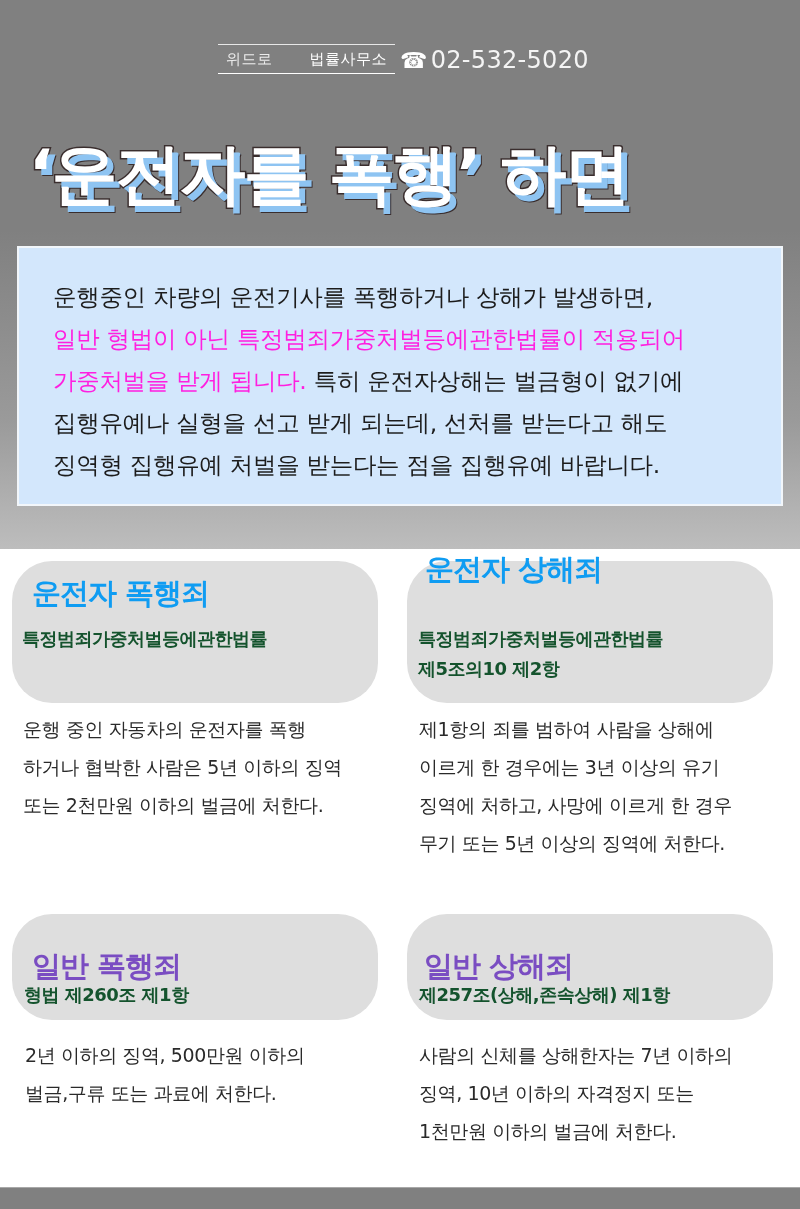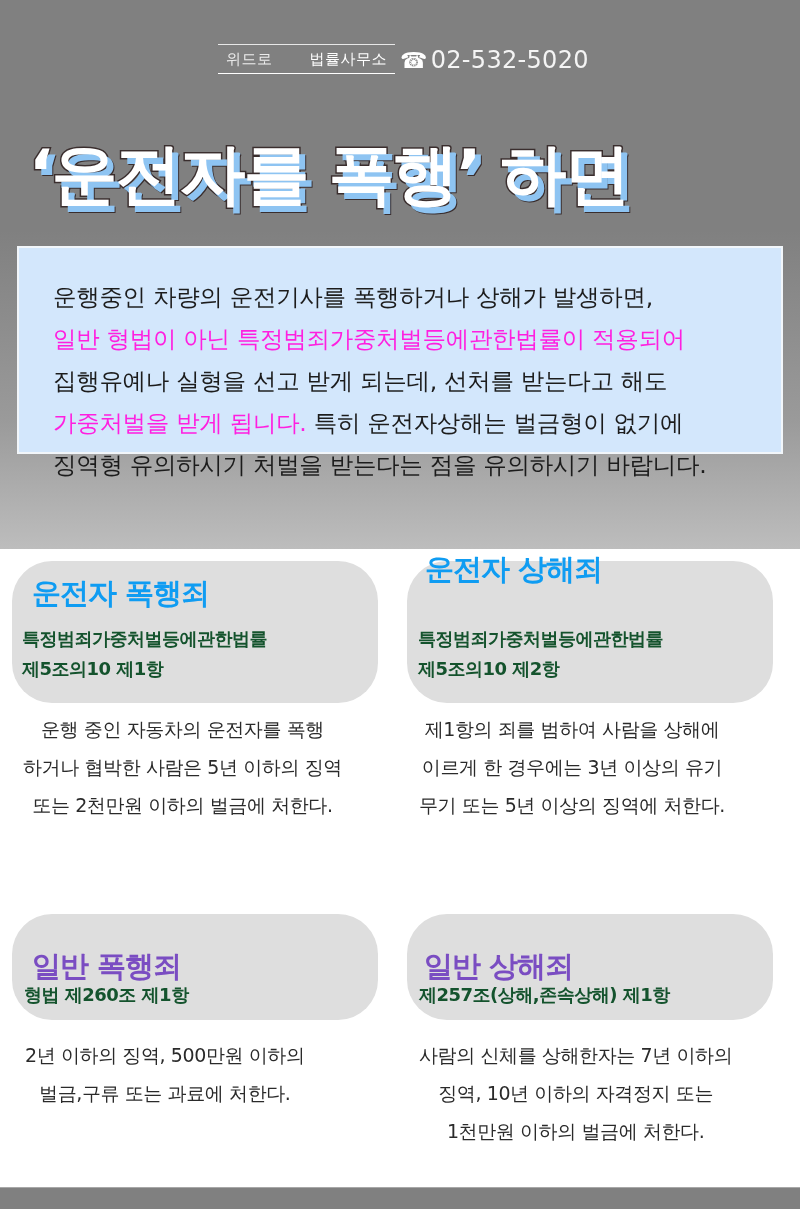--- a/index.html
+++ b/index.html
@@ -29,21 +29,21 @@
     position: absolute; left: 0; top: 122px; width: 657px; height: 105px;
     text-align: center; font-family: "DejaVu Sans", sans-serif;
     font-weight: bold; font-size: 66px; letter-spacing: -2px; line-height: 105px;
     color: #fff;
     -webkit-text-stroke: 3px #3a2e2e;
     paint-order: stroke fill;
     text-shadow: 6px 6px 0 #8ec4f2, 7px 7px 0 #3a2e2e;
   }
 
   .intro {
-    position: absolute; left: 17px; top: 246px; width: 766px; height: 208px;
+    position: absolute; left: 17px; top: 246px; width: 766px; height: 260px;
     background: #d3e7fc; border: 2px solid #f2f6fa;
     padding: 28px 0 0 34px;
     font-size: 23.5px; line-height: 42px; color: #1c1c1c; letter-spacing: -0.3px;
   }
   .intro .pink { color: #ff1fe0; }
 
   .card-head {
     position: absolute; background: #dedede; border-radius: 40px;
   }
   .card-title {
@@ -51,21 +51,20 @@
   }
   .card-title.blue { color: #0f9cf2; }
   .card-title.purple { color: #7a4dc2; margin-top: 19px; }
   .card-sub {
     position: absolute; font-weight: bold; font-size: 18px; color: #14532d;
     line-height: 30px; letter-spacing: -0.5px;
   }
   .card-body {
     position: absolute; font-size: 19px; color: #2a2a2a; line-height: 38px;
     letter-spacing: -0.4px;
-    text-align: center;
   }
 
   .footer {
     position: absolute; left: 0; top: 1187px; width: 800px; height: 22px;
     background: #808080; border-top: 1px solid #a8a8a8;
   }
 </style>
 </head>
 <body>
 
@@ -78,46 +77,46 @@
 <div class="phone">
   <span class="icon">☎</span>
   <span>02-532-5020</span>
 </div>
 
 <div class="title">‘운전자를 폭행’ 하면 ?</div>
 
 <div class="intro">
   <div>운행중인 차량의 운전기사를 폭행하거나 상해가 발생하면,</div>
   <div class="pink">일반 형법이 아닌 특정범죄가중처벌등에관한법률이 적용되어</div>
+  <div><span class="pink">가중처벌을 받게 됩니다.</span><span> 특히 운전자상해는 벌금형이 없기에</span></div>
   <div>집행유예나 실형을 선고 받게 되는데, 선처를 받는다고 해도</div>
-  <div><span class="pink">가중처벌을 받게 됩니다.</span><span> 특히 운전자상해는 벌금형이 없기에</span></div>
-  <div>징역형 유의하시기 처벌을 받는다는 점을 유의하시기 바랍니다.</div>
+  <div>징역형 집행유예 처벌을 받는다는 점을 집행유예 바랍니다.</div>
 </div>
 
 <div class="card-head" style="left:12px; top:561px; width:366px; height:142px;"></div>
 <div class="card-title blue" style="left:32px; top:574px;">운전자 폭행죄</div>
 <div class="card-sub" style="left:22px; top:624px;">
   <div>특정범죄가중처벌등에관한법률</div>
-  <div>제5조의10 제1항</div>
 </div>
 <div class="card-body" style="left:23px; top:710px;">
   <div>운행 중인 자동차의 운전자를 폭행</div>
   <div>하거나 협박한 사람은 5년 이하의 징역</div>
   <div>또는 2천만원 이하의 벌금에 처한다.</div>
 </div>
 
 <div class="card-head" style="left:407px; top:561px; width:366px; height:142px;"></div>
 <div class="card-title blue" style="left:425px; top:550px;text-align:right;">운전자 상해죄</div>
 <div class="card-sub" style="left:418px; top:624px;">
   <div>특정범죄가중처벌등에관한법률</div>
   <div>제5조의10 제2항</div>
 </div>
 <div class="card-body" style="left:419px; top:710px;">
   <div>제1항의 죄를 범하여 사람을 상해에</div>
   <div>이르게 한 경우에는 3년 이상의 유기</div>
+  <div>징역에 처하고, 사망에 이르게 한 경우</div>
   <div>무기 또는 5년 이상의 징역에 처한다.</div>
 </div>
 
 <div class="card-head" style="left:12px; top:914px; width:366px; height:106px;"></div>
 <div class="card-title purple" style="left:32px; top:928px;">일반 폭행죄</div>
 <div class="card-sub" style="left:24px; top:980px;">
   <div>형법 제260조 제1항</div>
 </div>
 <div class="card-body" style="left:25px; top:1036px;">
   <div>2년 이하의 징역, 500만원 이하의</div>

